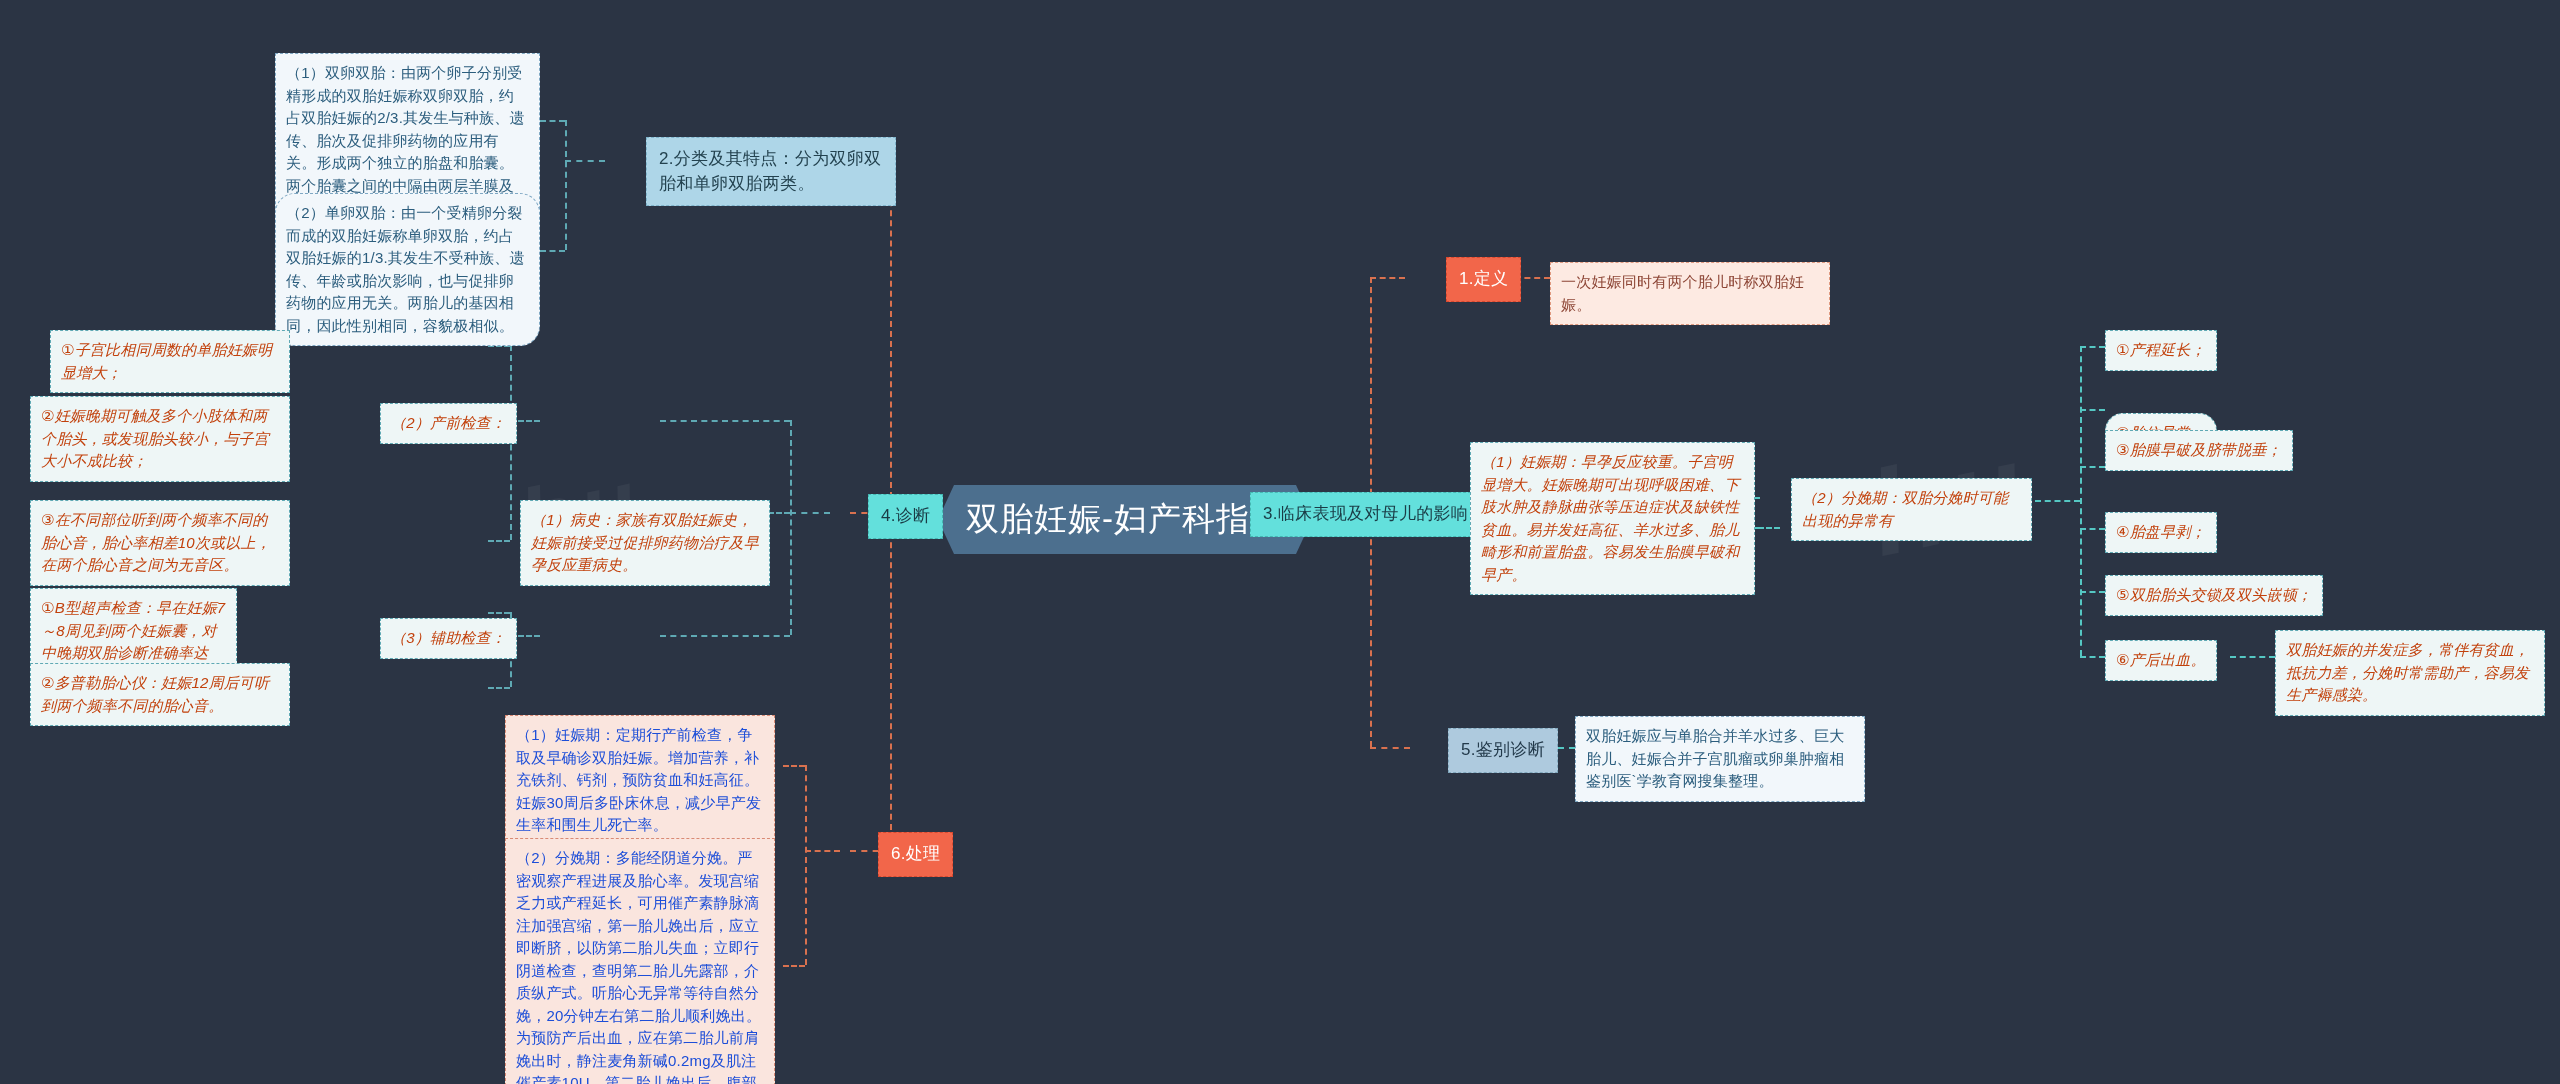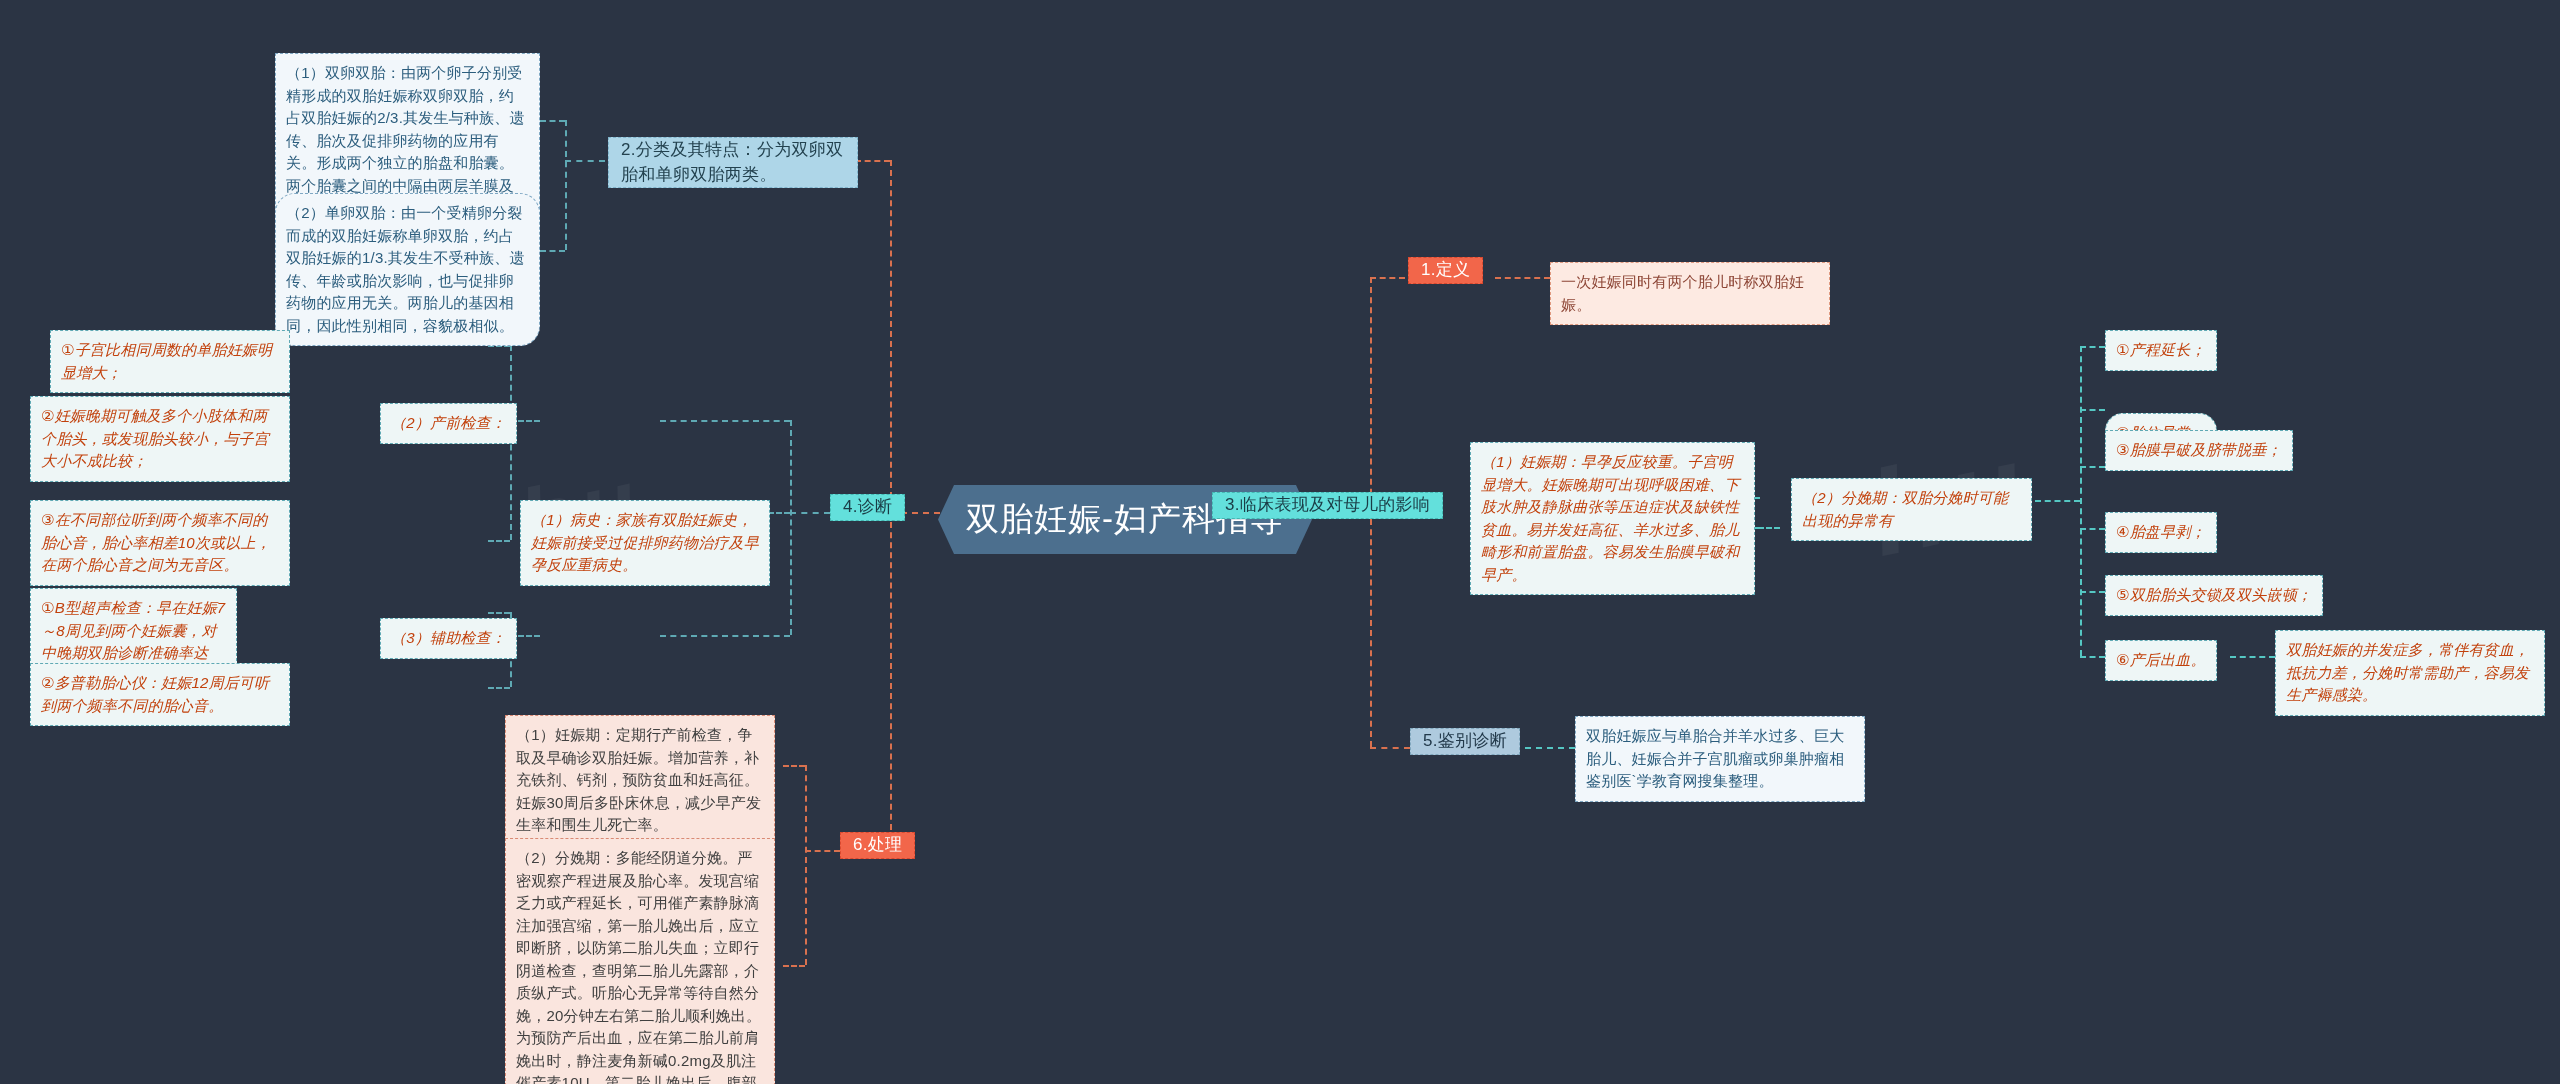--- a/index.html
+++ b/index.html
@@ -37,44 +37,45 @@
   .leaf {
     background: #eef6f6;
     color: #c2410c;
     border: 1.5px dashed #5fa9b4;
     font-style: italic;
   }
 
   
   .leaf-pink {
     background: #fae5de;
-    color: #404040;
+    color: #1d4ed8;
     border: 1.5px dashed #d98a74;
   }
   
   .leaf-peach {
     background: #fdeae2;
     color: #8d4636;
     border: 1.5px dashed #e09a80;
   }
   
   .leaf-blue {
     background: #f2f7fb;
     color: #2b5d7d;
     border: 1.5px dashed #7fa8c4;
   }
 
   
   .cat {
     position: absolute;
-    padding: 0 12px;
+    padding: 9px 12px;
     font-size: 17px;
     line-height: 1.45;
     letter-spacing: 0.3px;
     white-space: pre-line;
+    margin-left: 38px;
   }
   .cat-teal   { background: #63e0dc; color: #1a3c46; border: 1.5px dashed #45b7b2; }
   .cat-blue   { background: #aed6e8; color: #23424f; border: 1.5px dashed #7fb4cc; }
   .cat-steel  { background: #aecade; color: #22394a; border: 1.5px dashed #80a7bd; }
   .cat-orange { background: #f2664a; color: #ffffff; border: 1.5px dashed #d9492f; }
 
   
   .center-node {
     position: absolute;
     background: #4c6f8e;

